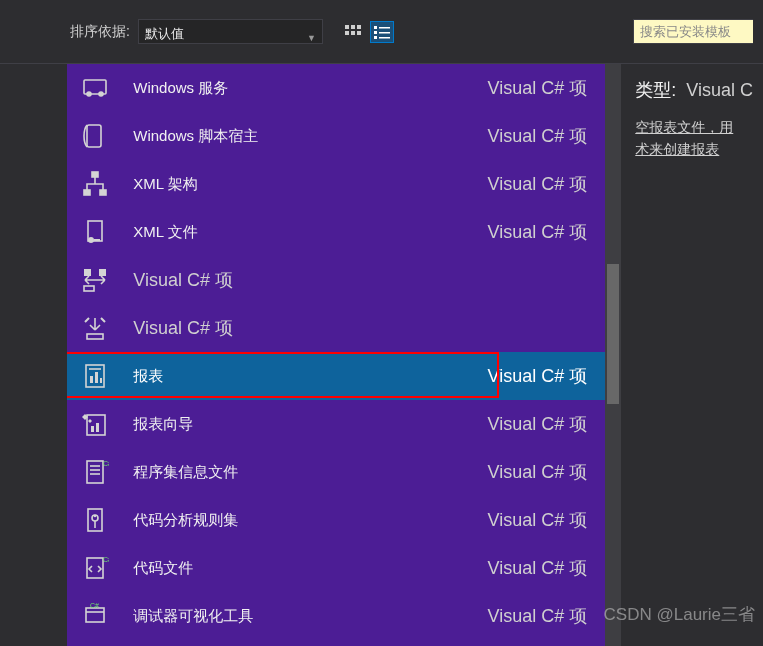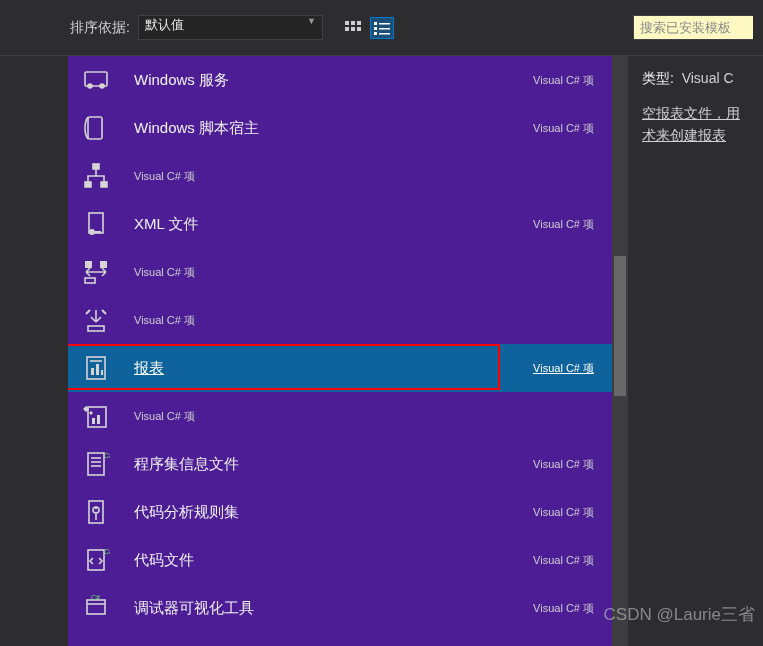--- a/index.html
+++ b/index.html
@@ -7,30 +7,30 @@
     width: 763px; height: 646px;
     background: #2d2d30;
     font-family: "Microsoft YaHei", "Segoe UI", sans-serif;
     font-size: 13px; color: #f1f1f1;
     overflow: hidden; position: relative;
   }
   .shell { display: flex; flex-direction: column; width: 100%; height: 100%; }
 
   
   .toolbar {
-    height: 56px; display: flex; align-items: center;
+    height: 64px; display: flex; align-items: center;
     padding: 0 10px 0 70px; gap: 8px;
     background: #2d2d30;
     border-bottom: 1px solid #3f3f46;
   }
   .sort-label { color: #d0d0d0; font-size: 14px; }
   .sort-select {
     width: 185px; height: 25px;
     background: #252526; border: 1px solid #3f3f46;
-    display: flex; align-items: flex-start; justify-content: space-between;
+    display: flex; align-items: flex-end; justify-content: space-between;
     padding: 0 6px; color: #e8e8e8; cursor: pointer;
   }
   .sort-select .caret { font-size: 9px; color: #999; }
   .view-toggle { display: flex; gap: 5px; margin-left: 10px; }
   .view-btn {
     width: 24px; height: 22px; border: 1px solid transparent;
     display: flex; align-items: center; justify-content: center;
     cursor: pointer;
   }
   .view-btn.active { border-color: #007acc; background: #1b4f78; }
@@ -64,31 +64,31 @@
     height: 48px; display: flex; align-items: center;
     padding: 0 24px 0 12px; cursor: pointer; position: relative;
   }
   .item.selected { background: #0e639c; }
   .item .icon-wrap {
     width: 32px; height: 32px; margin-right: 22px;
     display: flex; align-items: center; justify-content: center;
     color: #d4d4d4;
   }
   .item .label { font-size: 15px; color: #f1f1f1; flex: 1; }
-  .item .lang { font-size: 11px; color: #d0d0d0; margin-right: 10px; }
-  .item.selected .label, .item.selected .lang { color: #ffffff; text-decoration: underline; }
+  .item .lang { font-size: 18px; color: #d0d0d0; margin-right: 10px; }
+  .item.selected .label, .item.selected .lang { color: #ffffff; }
 
   .highlight-box {
     position: absolute; border: 2px solid #ff0000;
     left: -8px; width: 440px; top: 0; height: 46px;
     pointer-events: none;
   }
 
   
-  .type-line { font-size: 14px; color: #d0d0d0; margin-bottom: 14px; white-space: nowrap; }
+  .type-line { font-size: 18px; color: #d0d0d0; margin-bottom: 14px; white-space: nowrap; }
   .type-line b { color: #f1f1f1; font-weight: normal; }
   .desc { font-size: 14px; color: #d0d0d0; line-height: 1.6; text-decoration: underline; }
 
   .watermark {
     position: absolute; right: 8px; bottom: 20px;
     color: rgba(210,210,210,0.55); font-size: 17px;
     pointer-events: none;
   }
 </style>
 </head>
@@ -157,20 +157,21 @@
           </div>
           <div class="item">
             <div class="icon-wrap">
               <svg width="28" height="28" viewBox="0 0 28 28" fill="none" stroke="#d4d4d4" stroke-width="1.6">
                 <rect x="11" y="2" width="6" height="5" fill="#d4d4d4"></rect>
                 <rect x="3" y="20" width="6" height="5" fill="#d4d4d4"></rect>
                 <rect x="19" y="20" width="6" height="5" fill="#d4d4d4"></rect>
                 <path d="M14 7 V14 M14 14 H6 V20 M14 14 H22 V20"></path>
               </svg>
             </div>
+            <div class="label">XML 架构</div>
             <div class="lang">Visual C# 项</div>
           </div>
           <div class="item">
             <div class="icon-wrap">
               <svg width="28" height="28" viewBox="0 0 28 28" fill="none" stroke="#d4d4d4" stroke-width="1.6">
                 <rect x="7" y="3" width="14" height="20"></rect>
                 <circle cx="10" cy="22" r="3" fill="#d4d4d4" stroke="none"></circle>
                 <rect x="13" y="21" width="6" height="2" fill="#d4d4d4" stroke="none"></rect>
               </svg>
             </div>
@@ -215,20 +216,21 @@
           <div class="item">
             <div class="icon-wrap">
               <svg width="28" height="28" viewBox="0 0 28 28" fill="none" stroke="#d4d4d4" stroke-width="1.6">
                 <rect x="6" y="5" width="18" height="20"></rect>
                 <path d="M4 4 l3 3 l-3 3 l-3 -3 z" fill="#d4d4d4" stroke="none"></path>
                 <path d="M9 9 l2 2 l-2 2 l-2 -2 z" fill="#d4d4d4" stroke="none"></path>
                 <rect x="10" y="16" width="3" height="6" fill="#d4d4d4" stroke="none"></rect>
                 <rect x="15" y="13" width="3" height="9" fill="#d4d4d4" stroke="none"></rect>
               </svg>
             </div>
+            <div class="label">报表向导</div>
             <div class="lang">Visual C# 项</div>
           </div>
           <div class="item">
             <div class="icon-wrap">
               <svg width="28" height="28" viewBox="0 0 28 28" fill="none" stroke="#d4d4d4" stroke-width="1.6">
                 <rect x="6" y="3" width="16" height="22"></rect>
                 <line x1="9" y1="8" x2="19" y2="8"></line>
                 <line x1="9" y1="12" x2="19" y2="12"></line>
                 <line x1="9" y1="16" x2="19" y2="16"></line>
                 <text x="22" y="8" font-size="7" fill="#6fe26f" stroke="none">C#</text>

